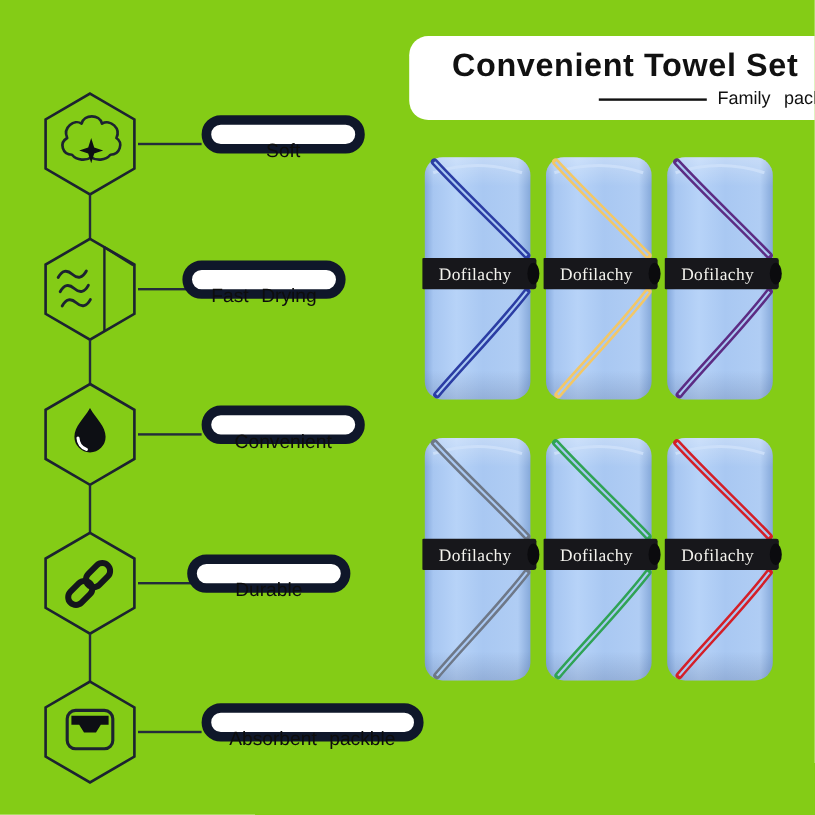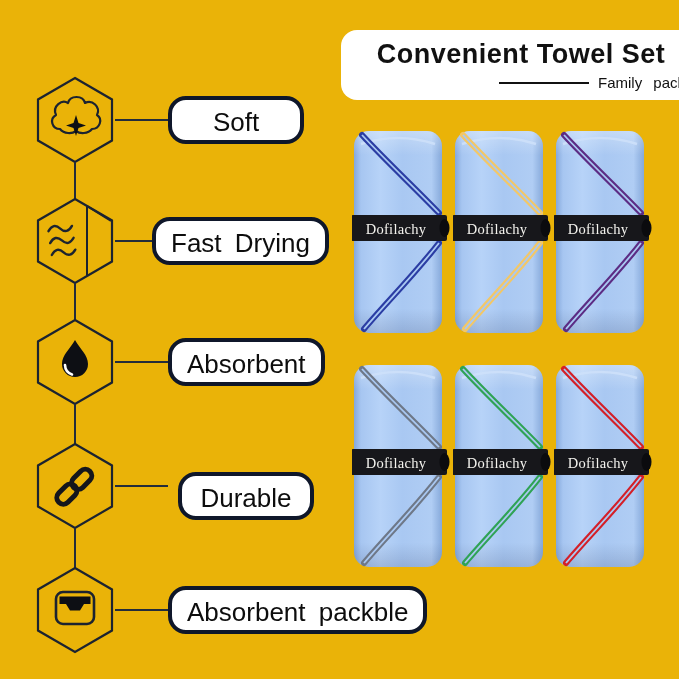--- a/index.html
+++ b/index.html
@@ -1,19 +1,19 @@
 <!DOCTYPE html>
 <html><head>
 <meta charset="utf-8">
 <style>
   html,body{margin:0;padding:0;}
   body{font-family:"Liberation Sans",sans-serif;}
   #stage{
     position:relative;width:679px;height:679px;overflow:hidden;
-    background:#eab308;
+    background:#84cc16;
   }
   
   .header-box{
     position:absolute;left:341px;top:30px;width:360px;height:70px;
     background:#ffffff;border-radius:16px;
   }
   .header-title{
     margin:0;padding-top:9px;text-align:center;
     font-size:27px;font-weight:bold;color:#111;letter-spacing:.5px;
     font-family:"Liberation Sans",sans-serif;
@@ -24,24 +24,24 @@
   }
   .header-sub .rule{width:90px;height:2px;background:#111;}
   .header-sub .subtxt{font-size:15px;color:#111;word-spacing:7px;}
   
   .hexwrap{position:absolute;width:80px;height:88px;}
   .hexwrap svg{display:block;}
   .hline{position:absolute;height:2px;background:#232c3b;}
   .vline{position:absolute;width:2px;background:#232c3b;}
   .feature-label{
     position:absolute;box-sizing:border-box;
-    min-width:136px;height:48px;line-height:45px;
+    min-width:136px;height:32px;line-height:45px;
     padding:0 15px;text-align:center;
-    background:#ffffff;border:4px solid #0f172a;border-radius:18px;
-    font-size:26px;color:#0d0d0d;word-spacing:6px;white-space:nowrap;
+    background:#ffffff;border:8px solid #0f172a;border-radius:18px;
+    font-size:16px;color:#0d0d0d;word-spacing:6px;white-space:nowrap;
   }
   
   #towel-grid{
     position:absolute;left:352px;top:127px;
     display:grid;grid-template-columns:repeat(3,98px);
     column-gap:3px;row-gap:24px;
   }
   .towel{width:98px;height:210px;display:block;}
   .band-text{font-family:"Liberation Serif","DejaVu Serif",serif;}
 </style>
@@ -89,34 +89,34 @@
       <div class="vline" style="left: 74px; top: 283px; height: 37px;"></div>
       <div class="hexwrap" style="left: 35px; top: 318px;">
         <svg viewBox="0 0 80 88" width="80" height="88">
        <polygon points="40,2 77,23.5 77,64.5 40,86 3,64.5 3,23.5" fill="none" stroke="#1c2330" stroke-width="2.2"></polygon>
 
     <path d="M40 22 C45 31 53 37 53 46 A13 13 0 0 1 27 46 C27 37 35 31 40 22 Z" fill="#0d0f14"></path>
     <path d="M30 47 A10.5 10.5 0 0 0 37 56.5" fill="none" stroke="#ffffff" stroke-width="2.6" stroke-linecap="round"></path>
      </svg>
       </div>
       <div class="hline" style="left: 115px; top: 361px; width: 53px;"></div>
-      <div class="feature-label" style="left: 168px; top: 338px;">Absorbent</div>
+      <div class="feature-label" style="left: 168px; top: 338px;">Convenient</div>
       <div class="vline" style="left: 74px; top: 404px; height: 40px;"></div>
       <div class="hexwrap" style="left: 35px; top: 442px;">
         <svg viewBox="0 0 80 88" width="80" height="88">
        <polygon points="40,2 77,23.5 77,64.5 40,86 3,64.5 3,23.5" fill="none" stroke="#1c2330" stroke-width="2.2"></polygon>
 
     <g transform="rotate(-45 40 44)" fill="none" stroke="#14161c" stroke-width="5" stroke-linejoin="round">
       <rect x="17" y="37.5" width="23" height="13" rx="6.5"></rect>
       <rect x="38" y="37.5" width="23" height="13" rx="6.5"></rect>
     </g>
      </svg>
       </div>
       <div class="hline" style="left: 115px; top: 485px; width: 53px;"></div>
-      <div class="feature-label" style="left: 178px; top: 462px; margin-top: 10px;">Durable</div>
+      <div class="feature-label" style="left: 156px; top: 462px;">Durable</div>
       <div class="vline" style="left: 74px; top: 528px; height: 40px;"></div>
       <div class="hexwrap" style="left: 35px; top: 566px;">
         <svg viewBox="0 0 80 88" width="80" height="88">
        <polygon points="40,2 77,23.5 77,64.5 40,86 3,64.5 3,23.5" fill="none" stroke="#1c2330" stroke-width="2.2"></polygon>
 
     <rect x="21" y="26" width="38" height="32" rx="7" fill="none" stroke="#1c2330" stroke-width="2.6"></rect>
     <path d="M24.5 30.5 H55.5 V38 H49 L45 44.5 H35 L31 38 H24.5 Z" fill="#0d0f14"></path>
      </svg>
       </div>
       <div class="hline" style="left: 115px; top: 609px; width: 53px;"></div>

